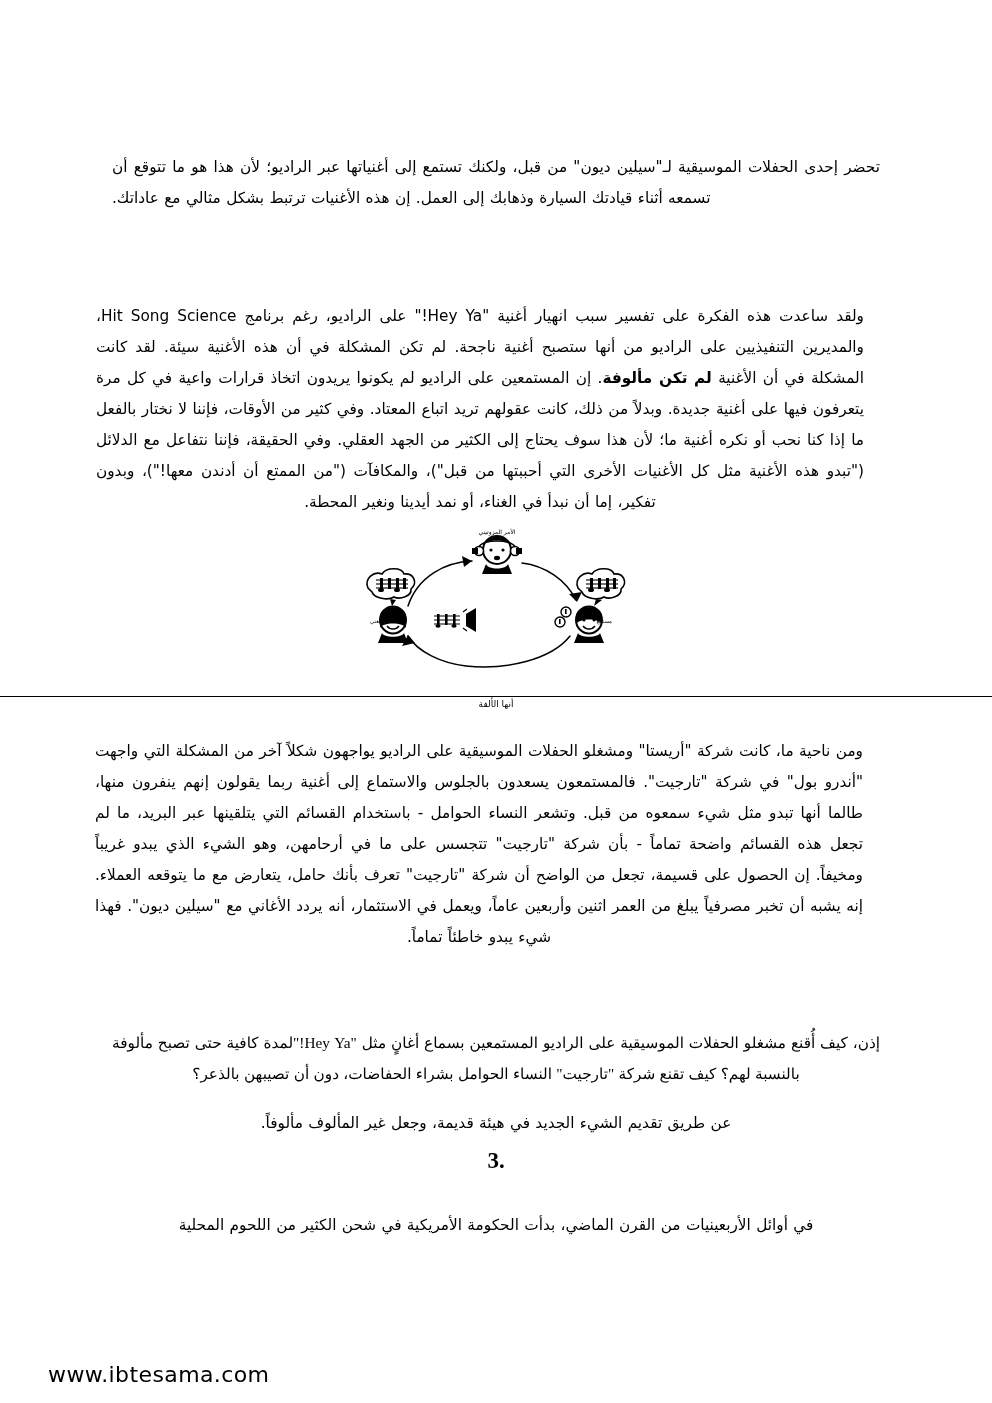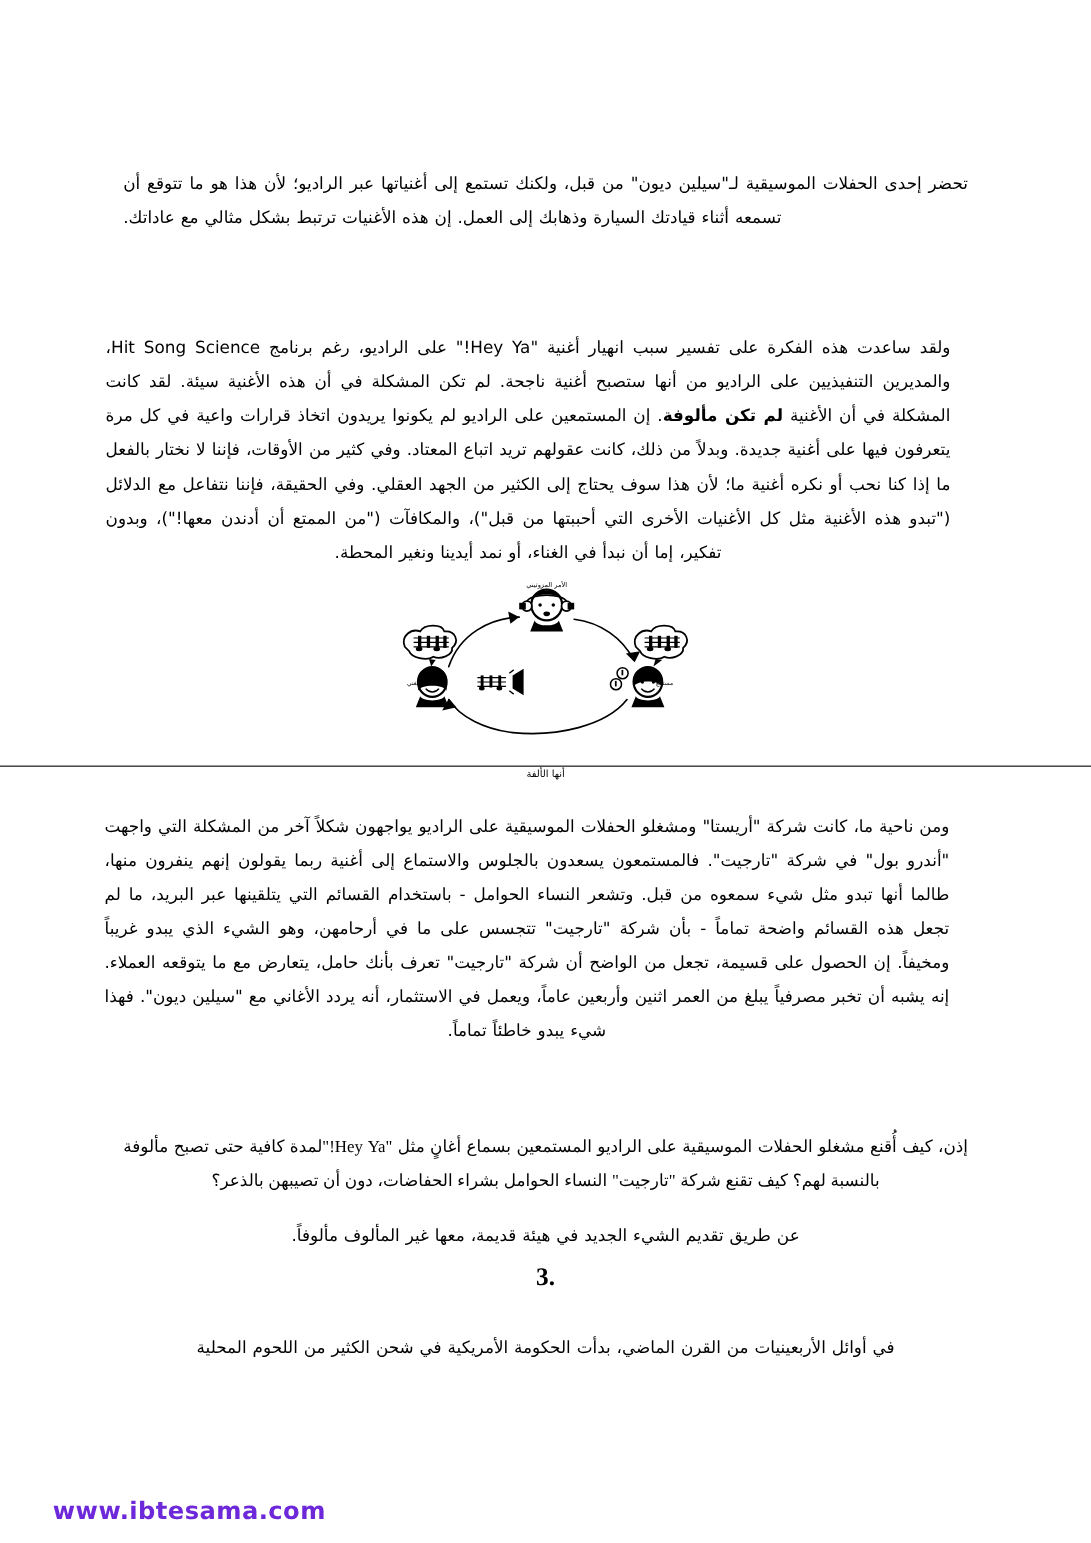--- a/index.html
+++ b/index.html
@@ -103,25 +103,24 @@
     text-align: left; text-align-last: center;
   }
 
   
   .watermark {
     position: absolute;
     left: 48px;
     top: 1362px;
     font-family: "DejaVu Sans", sans-serif;
     font-size: 22px;
-    color: #6d28d9;
+    color: #000000;
     letter-spacing: 0.4px;
     user-select: none;
     white-space: nowrap;
-    font-weight: bold;
   }
 </style>
 </head>
 <body>
 
 <div class="page">
   <div class="content">
 
     <p class="para first-block" id="para-1">تحضر إحدى الحفلات الموسيقية لـ"سيلين ديون" من قبل، ولكنك تستمع إلى أغنياتها عبر الراديو؛ لأن هذا هو ما تتوقع أن تسمعه أثناء قيادتك السيارة وذهابك إلى العمل. إن هذه الأغنيات ترتبط بشكل مثالي مع عاداتك.</p>
 
@@ -243,21 +242,21 @@
     </div>
 
     <div class="figure-rule"></div>
 
     <div class="figure-caption">أنها الألفة</div>
 
     <p class="para" id="para-3">ومن ناحية ما، كانت شركة "أريستا" ومشغلو الحفلات الموسيقية على الراديو يواجهون شكلاً آخر من المشكلة التي واجهت "أندرو بول" في شركة "تارجيت". فالمستمعون يسعدون بالجلوس والاستماع إلى أغنية ربما يقولون إنهم ينفرون منها، طالما أنها تبدو مثل شيء سمعوه من قبل. وتشعر النساء الحوامل - باستخدام القسائم التي يتلقينها عبر البريد، ما لم تجعل هذه القسائم واضحة تماماً - بأن شركة "تارجيت" تتجسس على ما في أرحامهن، وهو الشيء الذي يبدو غريباً ومخيفاً. إن الحصول على قسيمة، تجعل من الواضح أن شركة "تارجيت" تعرف بأنك حامل، يتعارض مع ما يتوقعه العملاء. إنه يشبه أن تخبر مصرفياً يبلغ من العمر اثنين وأربعين عاماً، ويعمل في الاستثمار، أنه يردد الأغاني مع "سيلين ديون". فهذا شيء يبدو خاطئاً تماماً.</p>
 
     <p class="para" id="para-4">إذن، كيف أُقنع مشغلو الحفلات الموسيقية على الراديو المستمعين بسماع أغانٍ مثل "Hey Ya!"لمدة كافية حتى تصبح مألوفة بالنسبة لهم؟ كيف تقنع شركة "تارجيت" النساء الحوامل بشراء الحفاضات، دون أن تصيبهن بالذعر؟</p>
 
-    <p class="para" id="para-5">عن طريق تقديم الشيء الجديد في هيئة قديمة، معها غير المألوف مألوفاً.</p>
+    <p class="para" id="para-5">عن طريق تقديم الشيء الجديد في هيئة قديمة، وجعل غير المألوف مألوفاً.</p>
 
     <div class="section-number">3.</div>
 
     <p class="para" id="para-6">في أوائل الأربعينيات من القرن الماضي، بدأت الحكومة الأمريكية في شحن الكثير من اللحوم المحلية</p>
 
   </div>
 
   <div class="watermark">www.ibtesama.com</div>
 </div>
 

